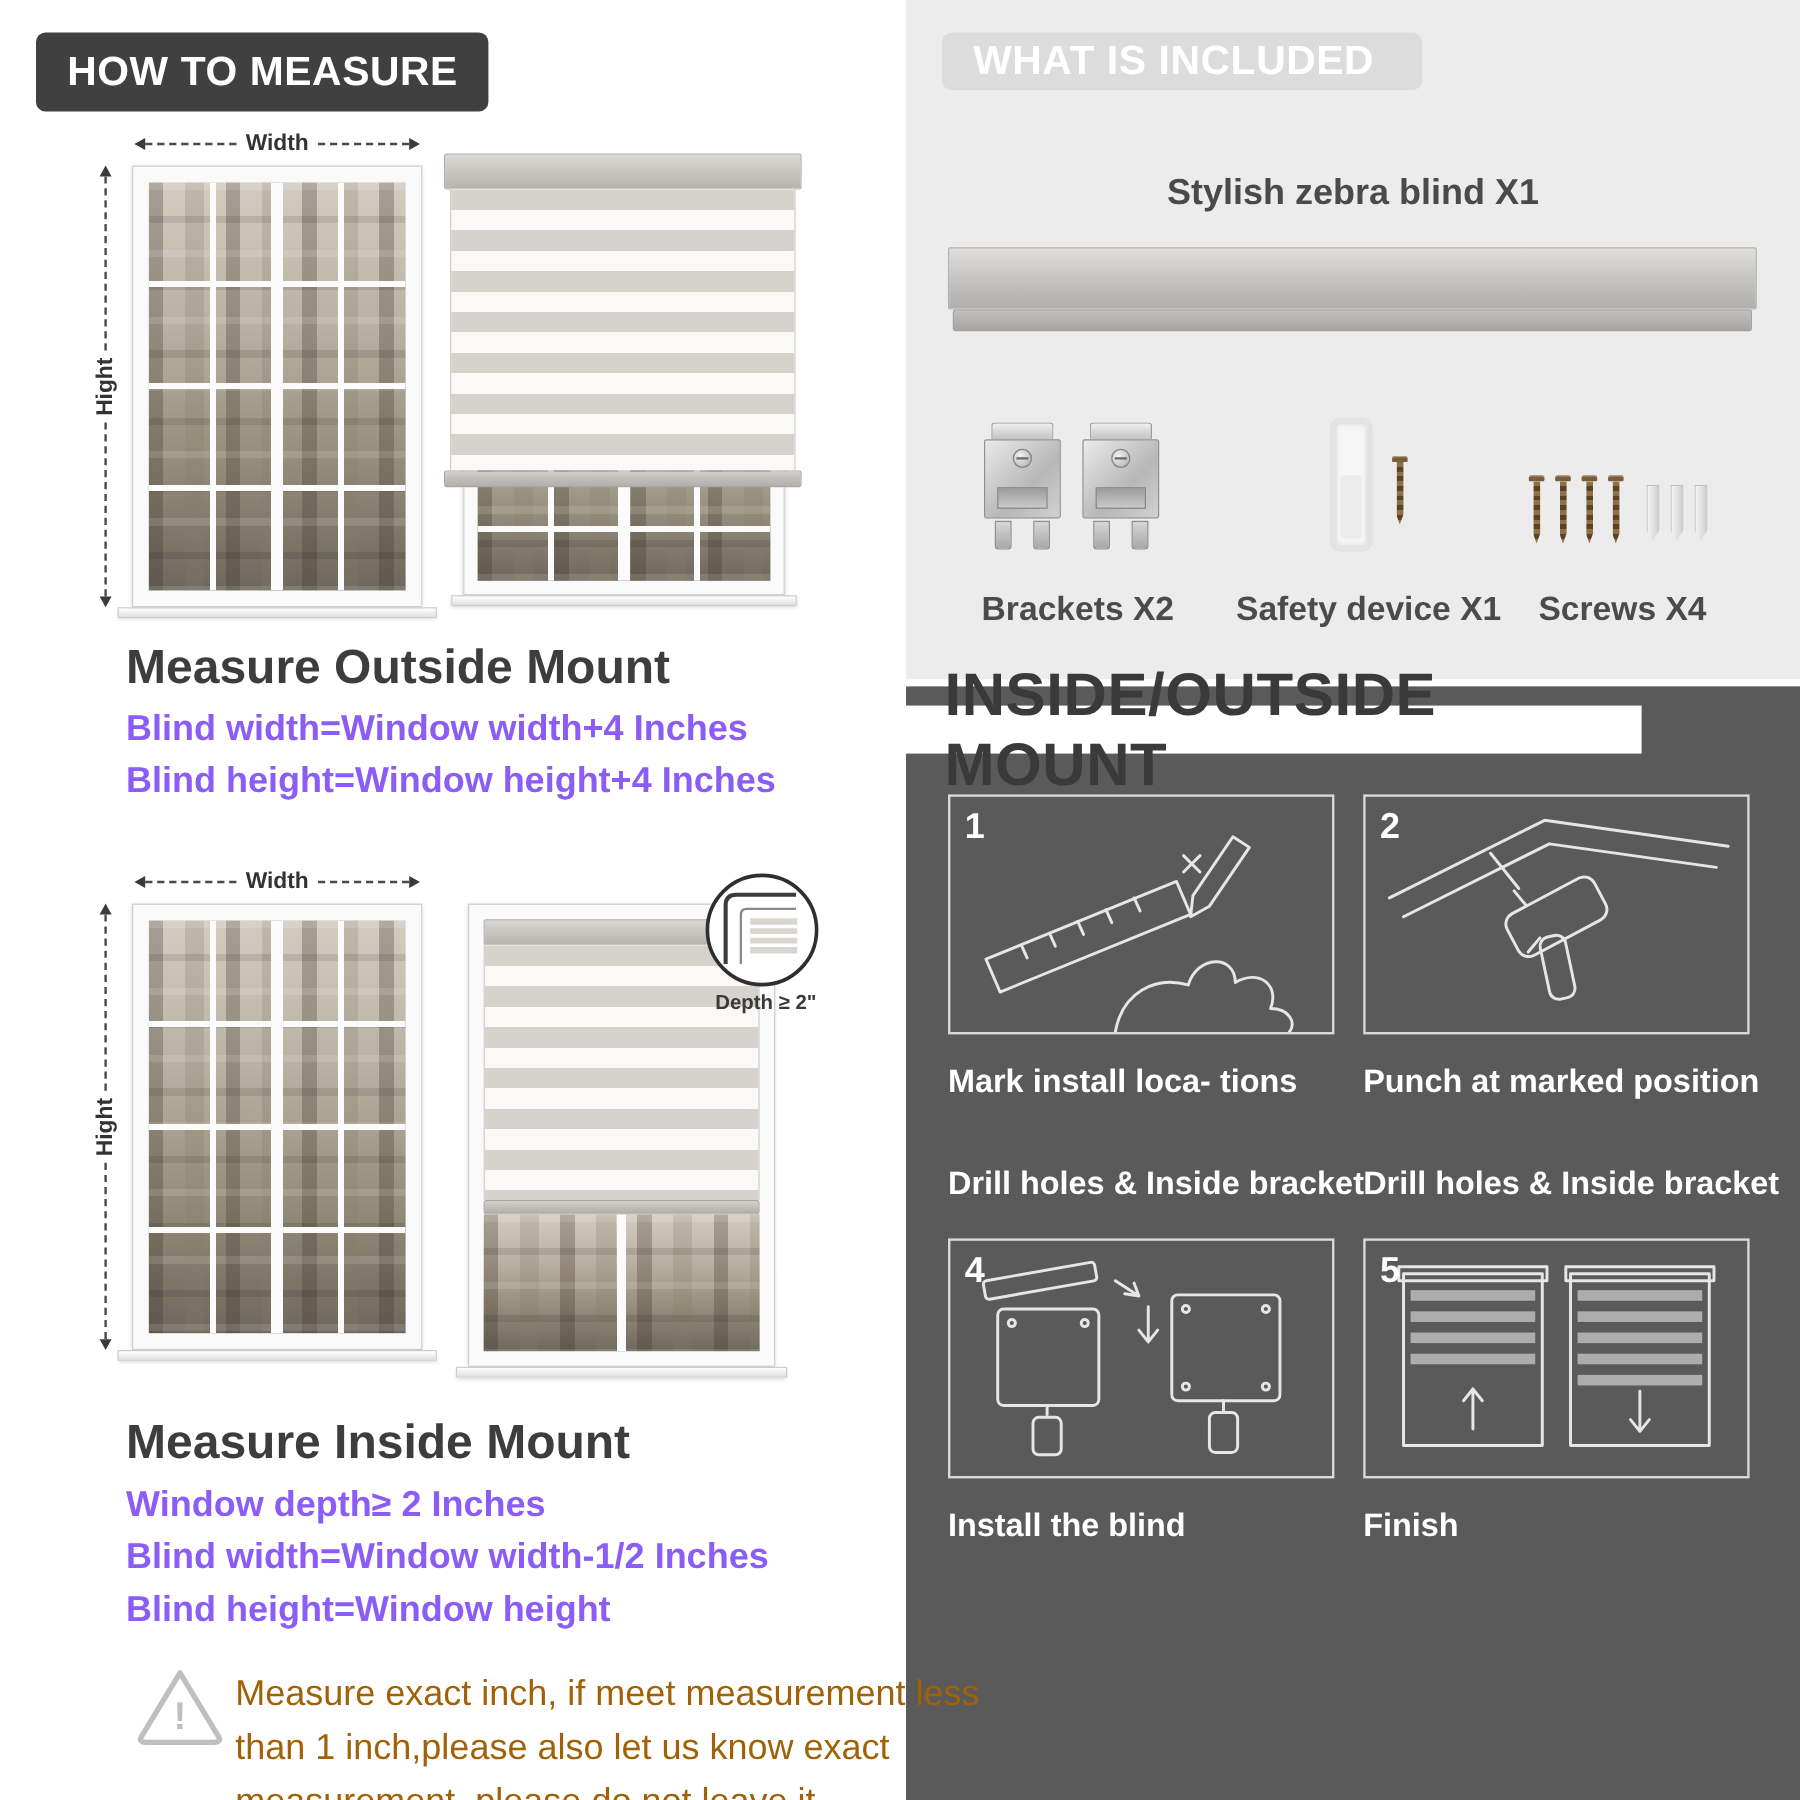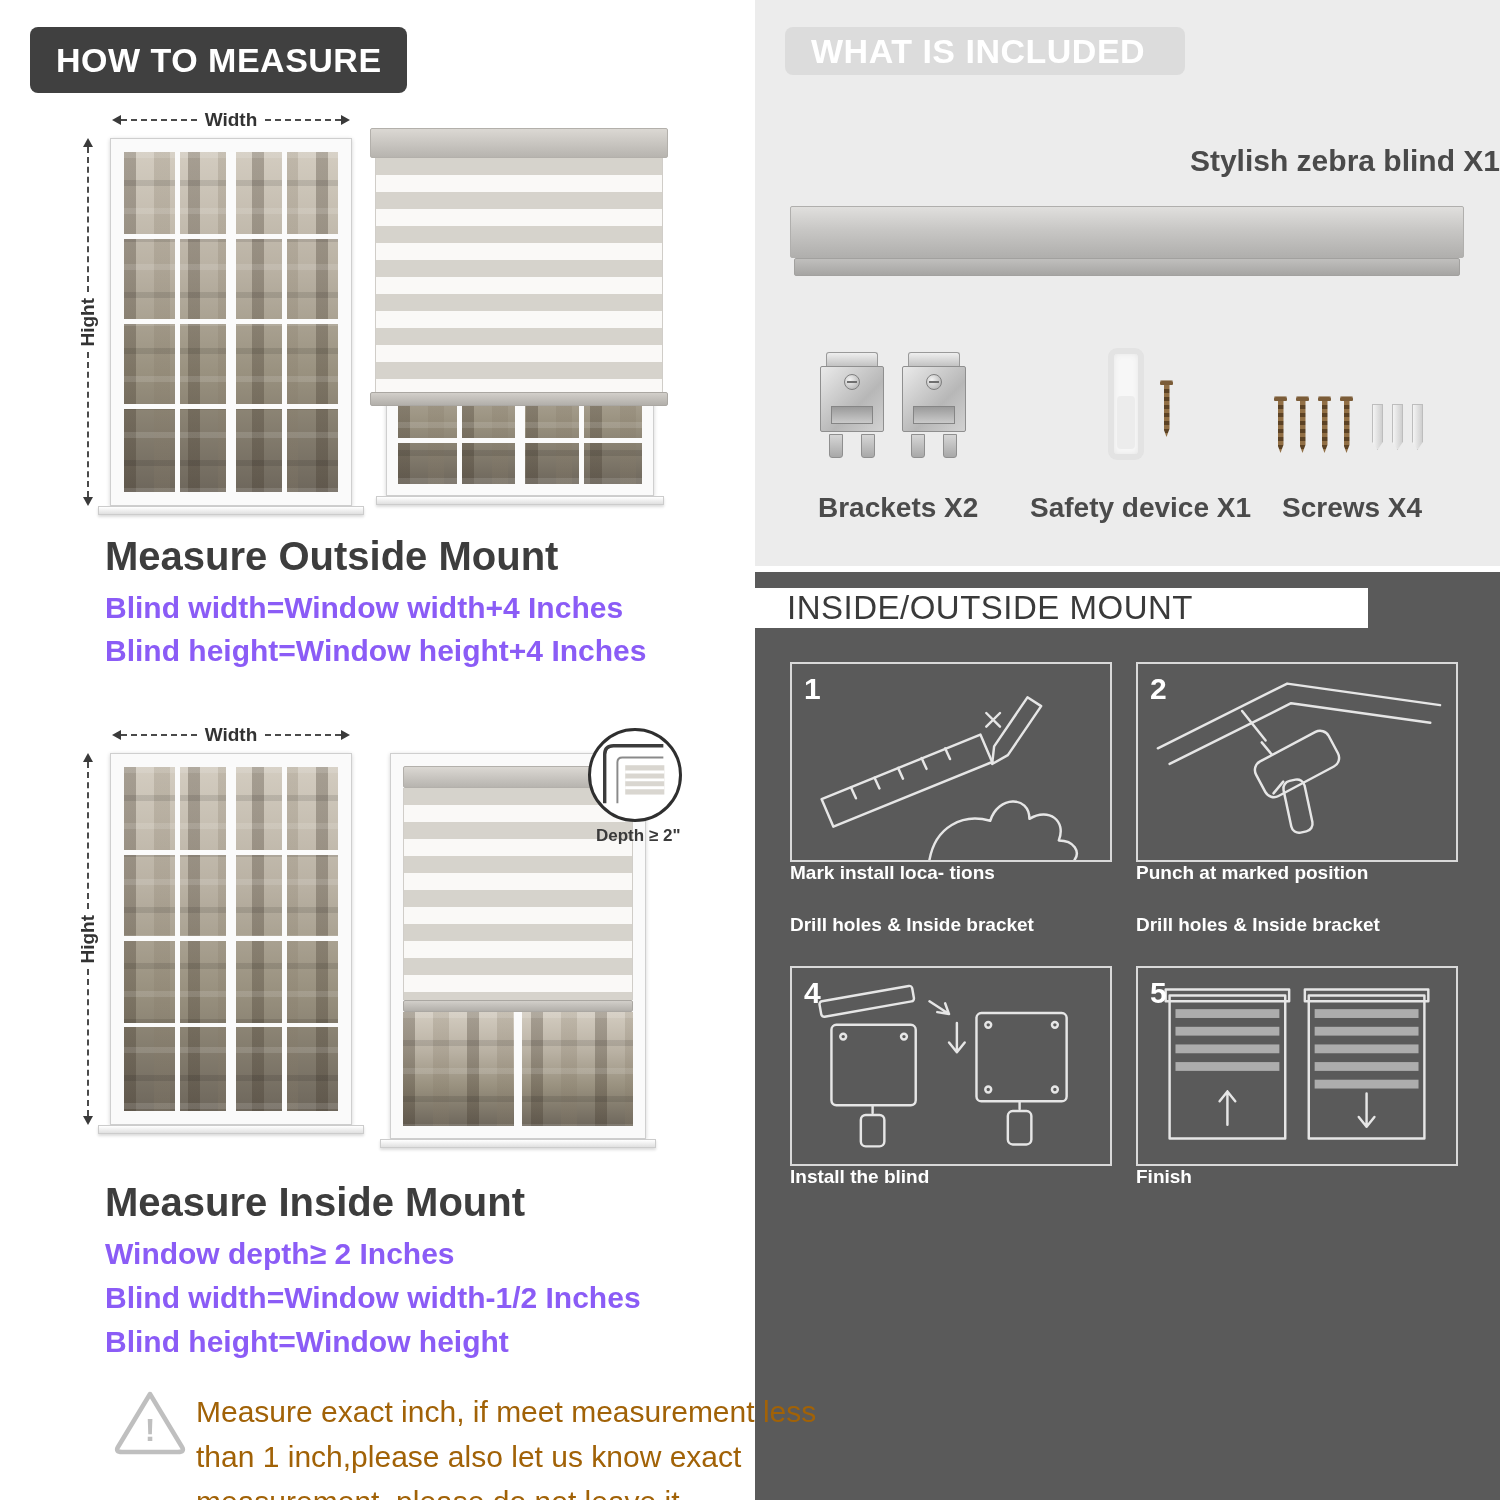--- a/index.html
+++ b/index.html
@@ -4,21 +4,21 @@
 <style>
   *{margin:0;padding:0;box-sizing:border-box}
   html,body{width:1500px;height:1500px}
   body{position:relative;background:#ffffff;font-family:"Liberation Sans",sans-serif;overflow:hidden}
   .abs{position:absolute}
 
   
   .band{position:absolute;border-radius:8px;color:#ffffff;font-weight:700;font-size:34px;letter-spacing:.5px;display:flex;align-items:center;padding-left:26px}
   .band-left{left:30px;top:27px;width:377px;height:66px;background:#404040}
   .band-right{left:785px;top:27px;width:400px;height:48px;background:#dcdcdc}
-  .band-white{position:absolute;left:755px;top:588px;width:613px;height:40px;background:#ffffff;color:#3a3a3a;font-weight:400;font-size:33px;display:flex;align-items:center;padding-left:32px;letter-spacing:.5px}
+  .band-white{position:absolute;left:755px;top:588px;width:613px;height:40px;background:#ffffff;color:#3a3a3a;font-weight:700;font-size:50px;display:flex;align-items:center;padding-left:32px;letter-spacing:.5px}
 
   
   .panel-light{position:absolute;left:755px;top:0;width:745px;height:566px;background:#ececec}
   .panel-dark{position:absolute;left:755px;top:572px;width:745px;height:928px;background:#5a5a5a}
 
   
   .harrow{position:absolute;display:flex;align-items:center;height:16px}
   .hdash{flex:1;border-top:2px dashed #4a4a4a;height:0}
   .hlbl{font-size:19px;font-weight:700;color:#333;padding:0 8px;white-space:nowrap}
   .varrow{position:absolute;display:flex;flex-direction:column;align-items:center;width:16px}
@@ -50,21 +50,21 @@
   .blind-cassette{background:linear-gradient(180deg,#dbd8d3,#b7b4af);border:1px solid #b3b0ab;border-radius:2px}
   .blind-body{background:repeating-linear-gradient(180deg,#d6d3cc 0 17px,#faf9f7 17px 34px);border-left:1px solid #d0cdc8;border-right:1px solid #d0cdc8}
   .blind-rail{background:linear-gradient(180deg,#d2cfca,#b2afaa);border:1px solid #aaa7a2;border-radius:2px}
   .blind-abs{position:absolute;z-index:3}
   .inner-stack{display:flex;flex-direction:column;width:100%;height:100%}
 
   
   .title-dark{position:absolute;font-size:40px;font-weight:700;color:#3d3d3d;white-space:nowrap}
   .line-gray{position:absolute;font-size:30px;font-weight:700;color:#8b5cf6;white-space:nowrap}
   .warn-text{position:absolute;font-size:30px;font-weight:400;color:#a16207;line-height:1.5;white-space:pre-line}
-  .center-label{position:absolute;left:755px;width:745px;text-align:right;font-size:30px;font-weight:700;color:#4a4a4a}
+  .center-label{position:absolute;left:755px;width:745px;text-align:center;font-size:30px;font-weight:700;color:#4a4a4a}
   .item-label{position:absolute;font-size:28px;font-weight:700;color:#4b4b4b;white-space:nowrap}
 
   
   .callout{position:absolute;width:94px;height:94px;border-radius:50%;background:#ffffff;border:3px solid #2f2f2f;z-index:4;overflow:hidden}
   .callout-label{position:absolute;font-size:17px;font-weight:700;color:#3a3a3a;z-index:4;white-space:nowrap}
 
   
   .rail-main{position:absolute;left:790px;top:206px;width:674px;height:52px;background:linear-gradient(180deg,#e0dfdd 0%,#c8c7c5 45%,#b0afad 100%);border:1px solid #b0afad;border-radius:2px}
   .rail-lip{position:absolute;left:794px;top:258px;width:666px;height:18px;background:linear-gradient(180deg,#c0bfbd,#a6a5a3);border:1px solid #a2a19f;border-radius:2px}
   .bracket{position:absolute;width:64px;height:108px}
@@ -84,21 +84,21 @@
 
   
   .steps{position:absolute;left:790px;top:662px;display:grid;grid-template-columns:322px 322px;column-gap:24px}
   .step{margin-bottom:30px}
   .step-panel{position:relative;height:200px;border:2px solid #d9d9d9}
   .step-num{position:absolute;top:8px;left:12px;color:#ffffff;font-weight:700;z-index:2}
   .num-main{font-size:30px}
   .num-sub{font-size:19px}
   .step-sublabel{position:absolute;top:16px;left:78px;color:#ffffff;font-weight:700;font-size:23px;z-index:2;white-space:nowrap}
   .step-art{position:absolute;inset:0;width:100%;height:100%;stroke:#e6e6e6;fill:none;stroke-width:2.5;stroke-linecap:round;stroke-linejoin:round}
-  .step-caption{margin-top:0;color:#ffffff;font-weight:700;font-size:19px;white-space:nowrap}
+  .step-caption{margin-top:24px;color:#ffffff;font-weight:700;font-size:27px;white-space:nowrap}
 </style>
 </head>
 <body>
 
 <div class="panel-light"></div>
 <div class="panel-dark"></div>
 
 <div class="band band-left">HOW TO MEASURE</div>
 
 <div class="harrow" style="left:112px;top:112px;width:238px">

